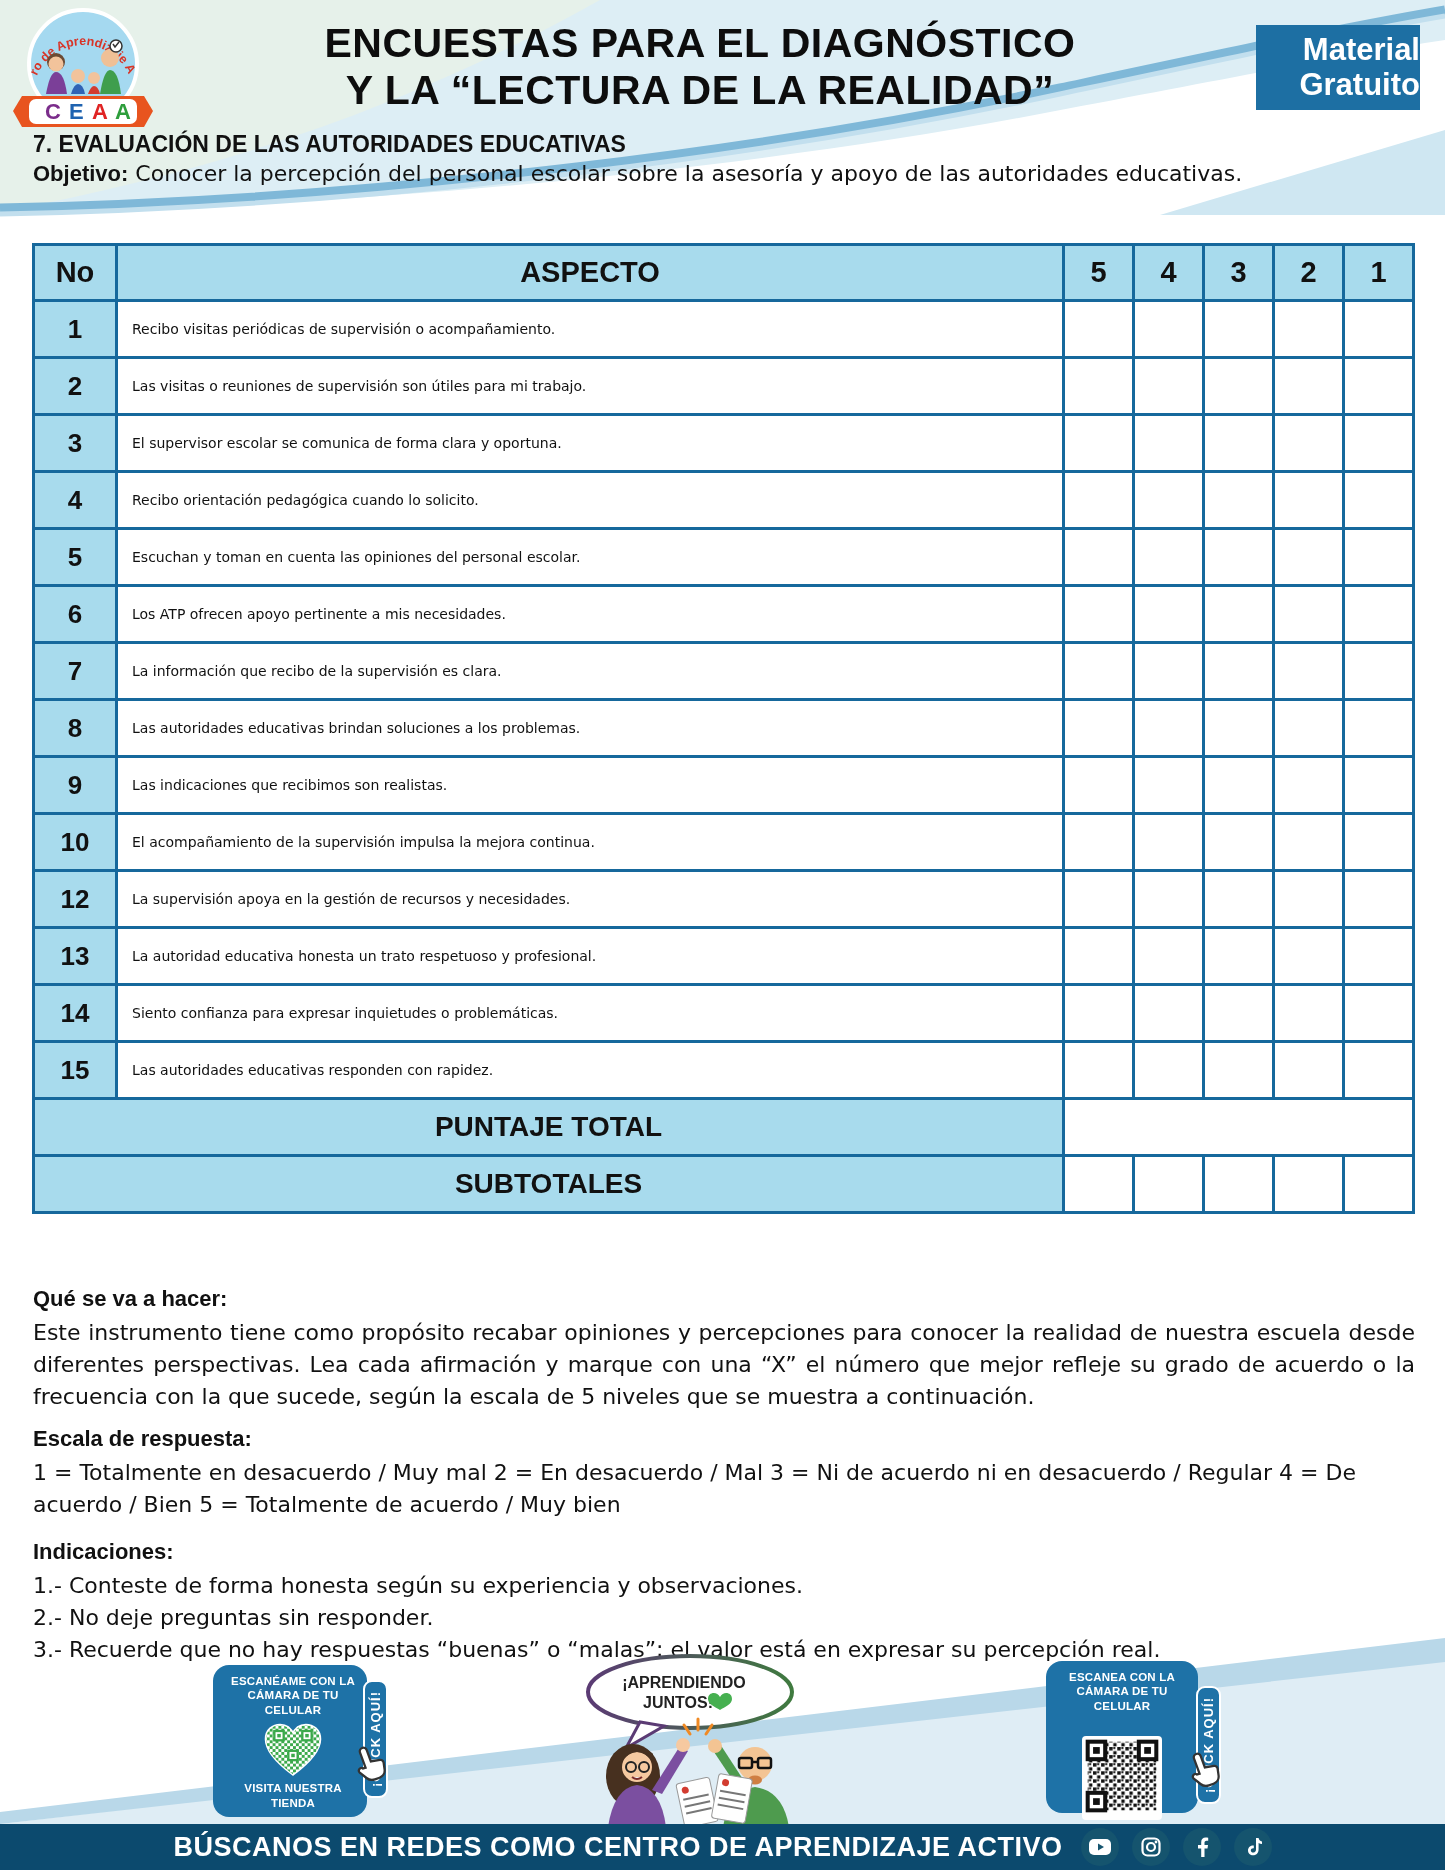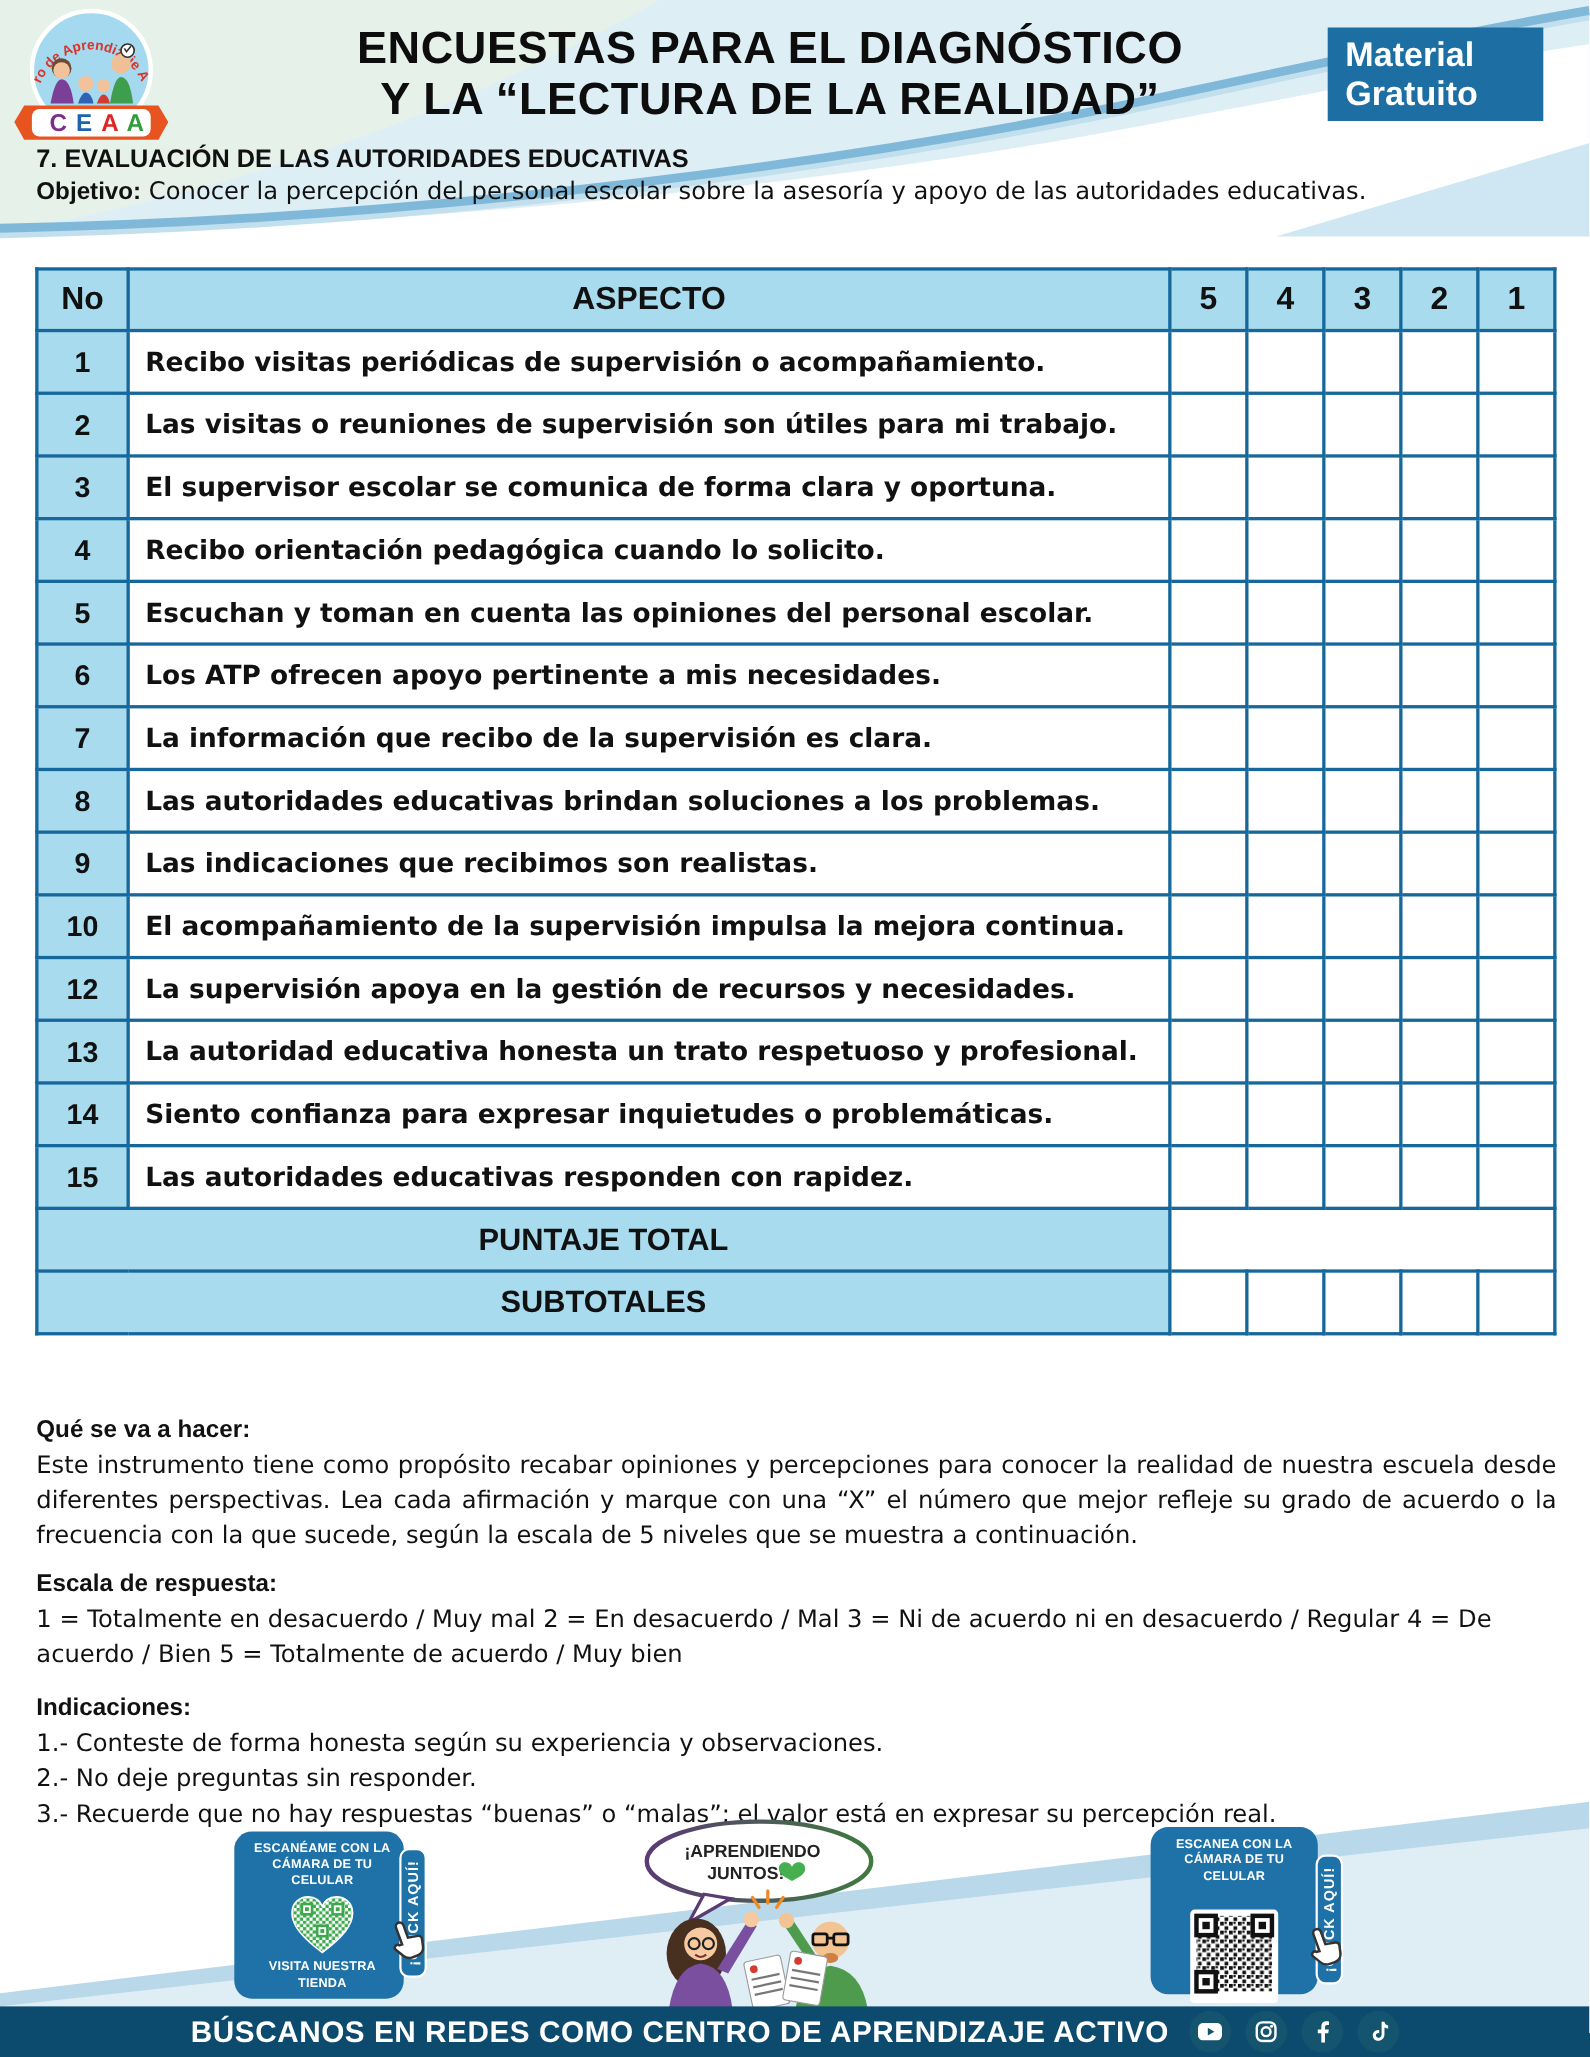--- a/index.html
+++ b/index.html
@@ -6,43 +6,43 @@
   body{width:1445px;height:1870px;position:relative;overflow:hidden;
        font-family:"DejaVu Sans","Liberation Sans",sans-serif;color:#111;}
   .abs{position:absolute;}
 
   
   .header-bg{left:0;top:0;width:1445px;height:250px;}
   .logo{left:12px;top:6px;width:142px;height:126px;}
   .title-wrap{left:180px;top:20px;width:1040px;text-align:center;
       font-family:"Liberation Sans",sans-serif;font-weight:800;
       font-size:41px;line-height:1.15;letter-spacing:.5px;color:#0d0d0d;}
-  .free-badge{right:42px;top:25px;width:196px;background:#1d6fa3;color:#fff;
+  .free-badge{right:25px;top:25px;width:164px;background:#1d6fa3;color:#fff;
       font-family:"Liberation Sans",sans-serif;font-weight:bold;font-size:31px;
-      line-height:1.12;padding:8px 0 8px 16px;box-sizing:border-box;}
+      line-height:1.12;padding:8px 0 8px 16px;box-sizing:border-box;text-align:right;}
 
   
   .section-heading{left:33px;top:131px;font-family:"Liberation Sans",sans-serif;
       font-weight:bold;font-size:23px;}
   .objective{left:33px;top:161px;width:1382px;font-size:22px;}
   .objective b{font-family:"Liberation Sans",sans-serif;}
 
   
   table.survey{position:absolute;left:32px;top:243px;width:1383px;
       border-collapse:collapse;table-layout:fixed;}
   table.survey col.c-no{width:83px;}
   table.survey col.c-score{width:70px;}
   table.survey th,table.survey td{border:3px solid #16689c;padding:0 14px;
       box-sizing:border-box;}
   table.survey thead th{background:#a8dbed;height:56px;
       font-family:"Liberation Sans",sans-serif;font-weight:bold;font-size:29px;
       text-align:center;padding:0;}
   td.no-cell{background:#a8dbed;text-align:center;
       font-family:"Liberation Sans",sans-serif;font-weight:bold;font-size:26px;}
-  td.aspect-cell{background:#fff;font-size:24px;font-weight:700;height:57px;}
+  td.aspect-cell{background:#fff;font-size:14px;font-weight:400;height:57px;}
   td.score-cell{background:#fff;}
   td.band-label{background:#a8dbed;text-align:center;height:57px;
       font-family:"Liberation Sans",sans-serif;font-weight:bold;font-size:28px;}
   td.total-cell{background:#fff;}
 
   
   .tblock{left:33px;width:1382px;font-size:22px;line-height:1.45;}
   .tblock .bhead{font-family:"Liberation Sans",sans-serif;font-weight:bold;
       font-size:22px;margin-bottom:2px;}
   .tblock .bbody{text-align:justify;}

